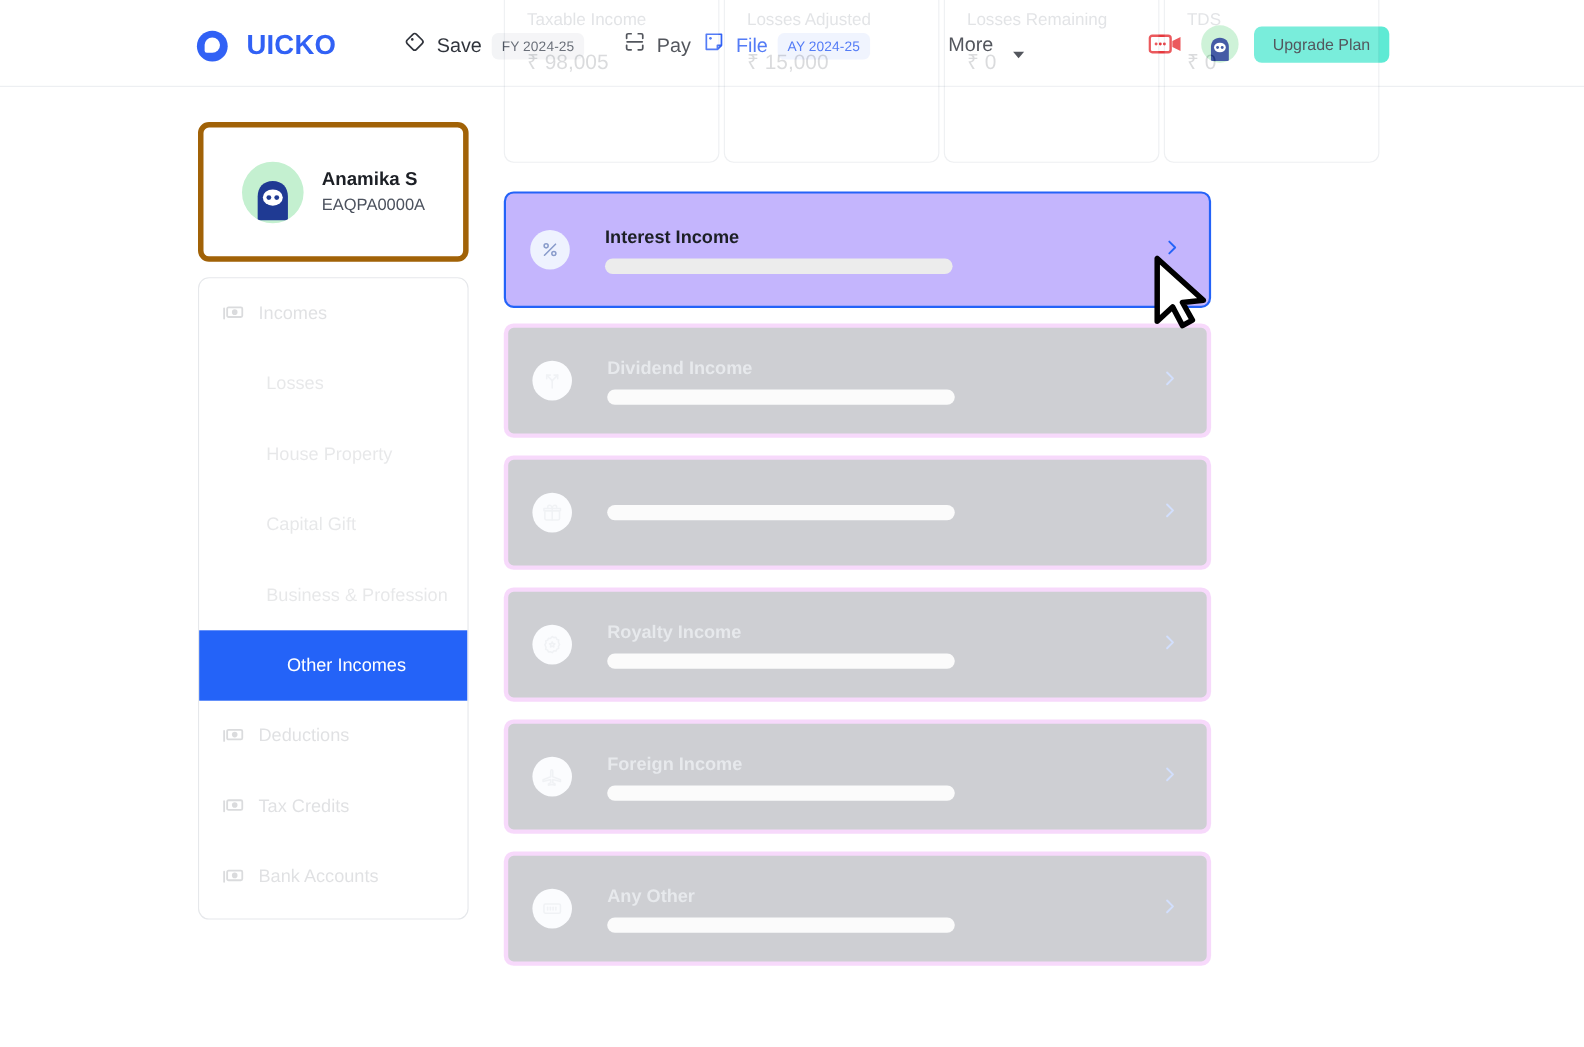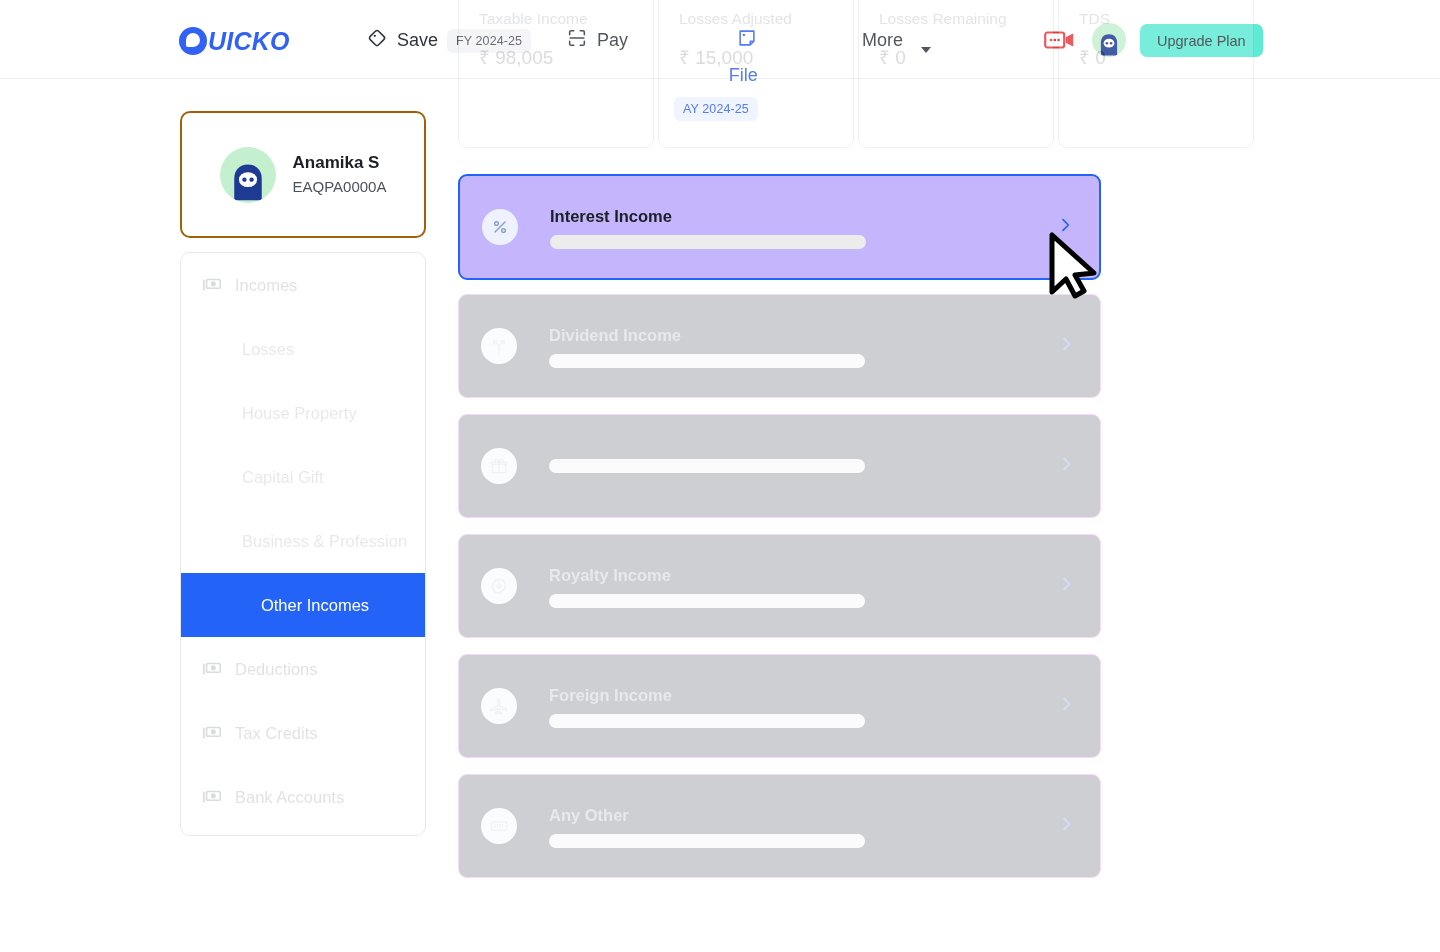--- a/index.html
+++ b/index.html
@@ -20,21 +20,21 @@
   
   #header {
     position: absolute; top: 0; left: 0;
     width: 1440px; height: 79px;
     background: #ffffff;
     border-bottom: 1px solid #eceef1;
     display: flex; align-items: center;
   }
   .logo {
     position: absolute; left: 179px; top: 26px;
-    display: flex; align-items: center; gap: 0px; font-style: italic;
+    display: flex; align-items: flex-end; gap: 16px;
   }
   .logo-text {
     font-size: 25px; font-weight: 700; letter-spacing: 0.2px;
     color: #3161f5; line-height: 30px;
   }
   .logo-q {
     width: 28px; height: 28px; border-radius: 50%;
     background: #3161f5; position: relative; margin-right: 1px;
     display: inline-block; vertical-align: middle;
   }
@@ -56,21 +56,21 @@
   .navitem.blue .nlabel { color: #3161f5; }
   .badge {
     font-size: 12.5px; color: #4c525e; background: #f3f4f6;
     border-radius: 6px; padding: 5px 9px; font-weight: 500;
     letter-spacing: 0.1px; line-height: 14px; white-space: nowrap;
   }
   .badge.blue { color: #3161f5; background: #eef2fe; }
 
   #nav-save { left: 366px; }
   #nav-pay  { left: 566px; }
-  #nav-file { left: 674px; flex-direction: column; }
+  #nav-file { left: 638px; }
   #nav-more { left: 862px; }
 
   .caret {
     width: 0; height: 0; margin-left: 9px;
     border-left: 5.5px solid transparent;
     border-right: 5.5px solid transparent;
     border-top: 6px solid #30343c;
   }
 
   #video-icon { position: absolute; left: 1044px; top: 28px; cursor: pointer; }
@@ -86,21 +86,21 @@
     background: #5eead4; border: none; cursor: pointer;
     font-family: "Liberation Sans", sans-serif;
     font-size: 14.5px; color: #30343c; font-weight: 400;
     display: flex; align-items: center;
   }
 
   
   #profile-card {
     position: absolute; left: 180px; top: 111px;
     width: 246px; height: 127px;
-    background: #ffffff; border: 2px solid #a16207; border-radius: 10px;
+    background: #ffffff; border: 5px solid #a16207; border-radius: 10px;
     display: flex; align-items: center; justify-content: center; gap: 17px;
   }
   #profile-avatar {
     width: 56px; height: 56px; border-radius: 50%;
     background: #c4f0d0; display: flex; align-items: flex-end;
     justify-content: center; overflow: hidden; flex: 0 0 auto;
   }
   .profile-names { display: flex; flex-direction: column; gap: 3px; }
   #profile-name { font-size: 17px; font-weight: 700; color: #1c1f25; line-height: 22px; }
   #profile-pan { font-size: 15px; font-weight: 400; color: #4c525e; line-height: 20px; }
@@ -138,21 +138,21 @@
     border: 1px solid #9aa3b0; border-radius: 9px;
     padding: 18px 20px 0 20px; background: #ffffff;
     display: flex; flex-direction: column; gap: 16px;
   }
   .sum-label { font-size: 15.5px; color: #5a6272; line-height: 20px; }
   .sum-value { font-size: 19px; color: #2b313b; line-height: 25px; }
 
   .inc-card {
     position: absolute; left: 458px;
     width: 643px; height: 104px;
-    background: #0f172a; border: 1px solid #d946ef; border-radius: 9px;
+    background: #0f172a; border: 4px solid #d946ef; border-radius: 9px;
     display: flex; align-items: center; cursor: pointer;
   }
   .inc-card.faded { opacity: 0.20; }
   .inc-card.selected {
     border: 2px solid #2463f8; background: #c4b5fd;
     opacity: 1; height: 106px;
   }
   .inc-icon {
     width: 36px; height: 36px; border-radius: 50%;
     background: #eef2fe; margin-left: 22px; flex: 0 0 auto;

